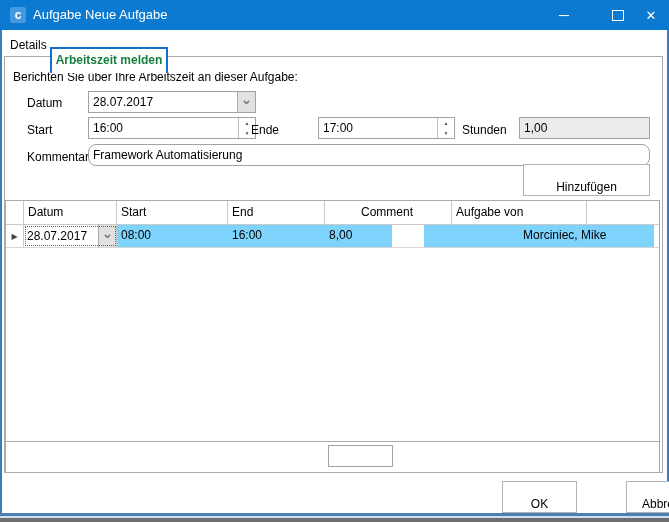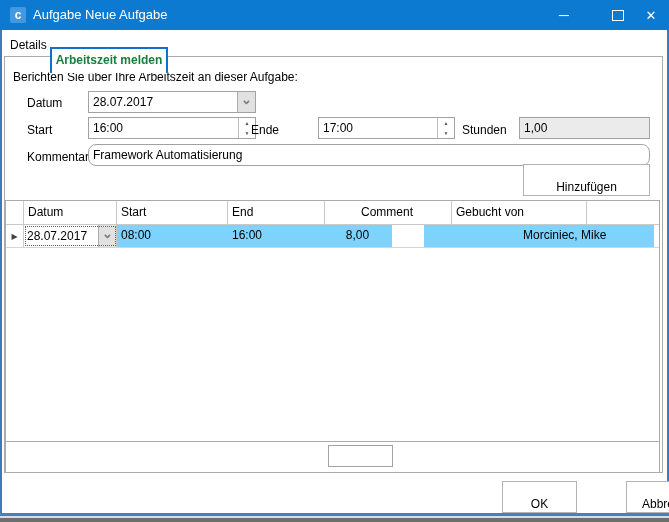--- a/index.html
+++ b/index.html
@@ -63,21 +63,21 @@
   .g-header{display:flex;height:23px;border-bottom:1px solid #c9c9c9;flex:none;}
   .g-header .cell{border-right:1px solid #c9c9c9;padding:4px 4px 0;box-sizing:border-box;
                   overflow:hidden;white-space:nowrap;}
   .g-row{display:flex;height:22px;flex:none;border-bottom:1px solid #d5d5d5;}
   .g-row .cell{box-sizing:border-box;background:#7dd3fc;padding:3px 4px 0;overflow:hidden;white-space:nowrap;}
   .c-ind{width:18px;flex:none;} .c-datum{width:93px;flex:none;} .c-start{width:111px;flex:none;}
   .c-end{width:97px;flex:none;} .c-hours{width:67px;flex:none;} .c-comment{width:95px;flex:none;margin-left:32px;}
   .c-gebucht{width:135px;flex:none;} .c-del{flex:1;}
   .g-row .c-ind{background:#fff;border-right:1px solid #c9c9c9;color:#444;font-size:8px;
                 display:flex;align-items:center;justify-content:center;padding:0;}
-  .g-row .c-hours{text-align:center;padding-right:6px;}
+  .g-row .c-hours{text-align:left;padding-right:6px;}
   .g-row .c-datum{padding:0;background:#fff;}
   .g-row .c-del{background:#fff;display:flex;align-items:center;padding:0;}
   .editor{display:flex;width:100%;height:100%;outline:1px dotted #606060;outline-offset:-2px;
           background:#fff;box-sizing:border-box;border-right:1px solid #c9c9c9;}
   .editor input{flex:1;min-width:0;border:none;outline:none;padding:0 3px;font:inherit;height:100%;background:transparent;}
   .editor .ddbtn{height:100%;}
   .del-btn{width:27px;height:19px;margin-left:7px;background:linear-gradient(#f4f4f4,#e2e2e2);
            border:1px solid #a8a8a8;color:#6f6f6f;font-size:10px;font-weight:bold;padding:0;line-height:16px;}
   .g-fill{flex:1;background:#fff;}
   .g-footer{height:30px;border-top:1px solid #ababab;position:relative;flex:none;background:#fff;}
@@ -154,21 +154,21 @@
 
     <button class="btn btn-add">Hinzufügen</button>
 
     <div class="grid">
       <div class="g-header">
         <div class="cell c-ind"></div>
         <div class="cell c-datum">Datum</div>
         <div class="cell c-start">Start</div>
         <div class="cell c-end">End</div>
         <div class="cell c-comment">Comment</div>
-        <div class="cell c-gebucht">Gebucht von</div>
+        <div class="cell c-gebucht">Aufgabe von</div>
         <div class="cell c-del" style="border-right:none;"></div>
       </div>
 
       <div class="g-row">
         <div class="cell c-ind">
           <span>▶</span>
         </div>
         <div class="cell c-datum">
           <div class="editor">
             <input type="text" value="28.07.2017" style="">

